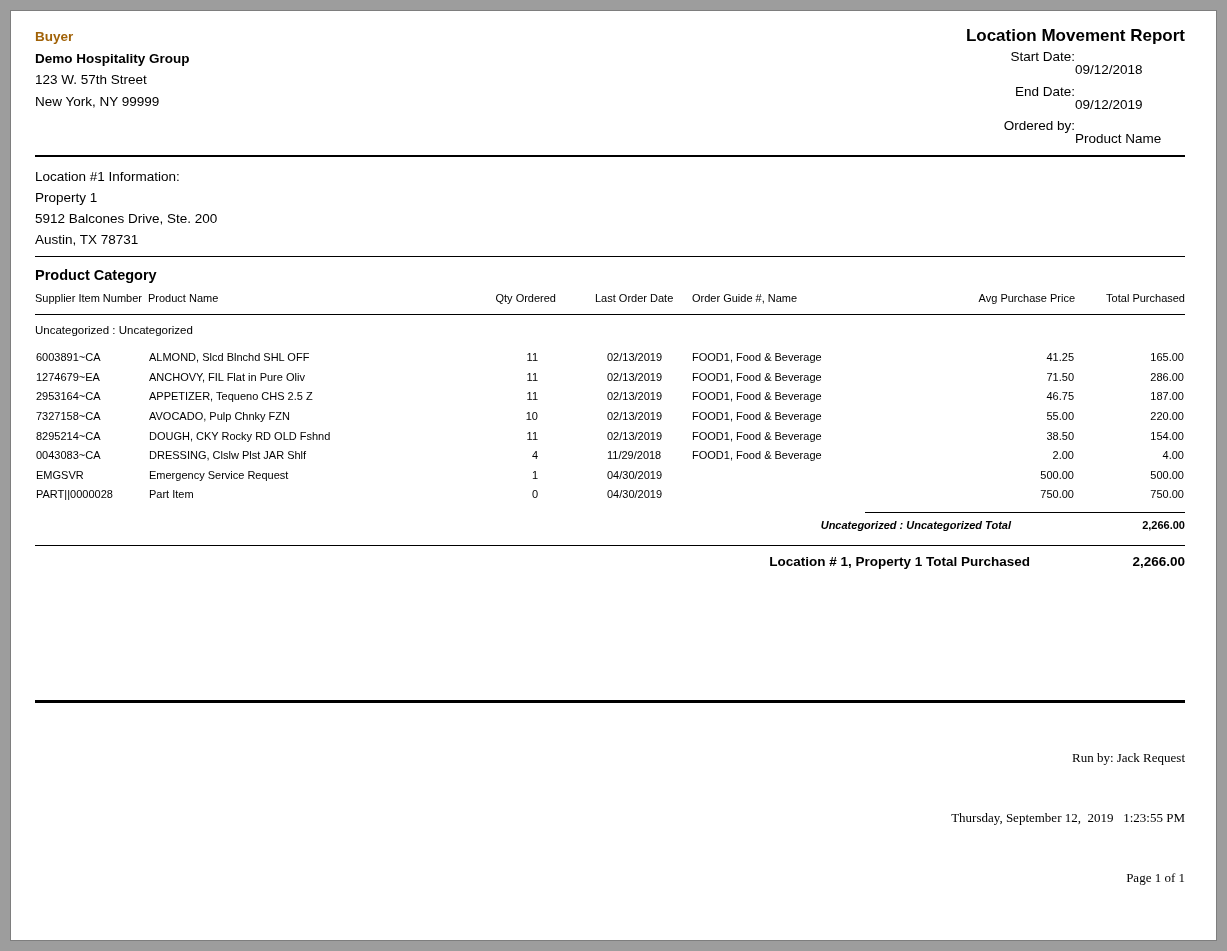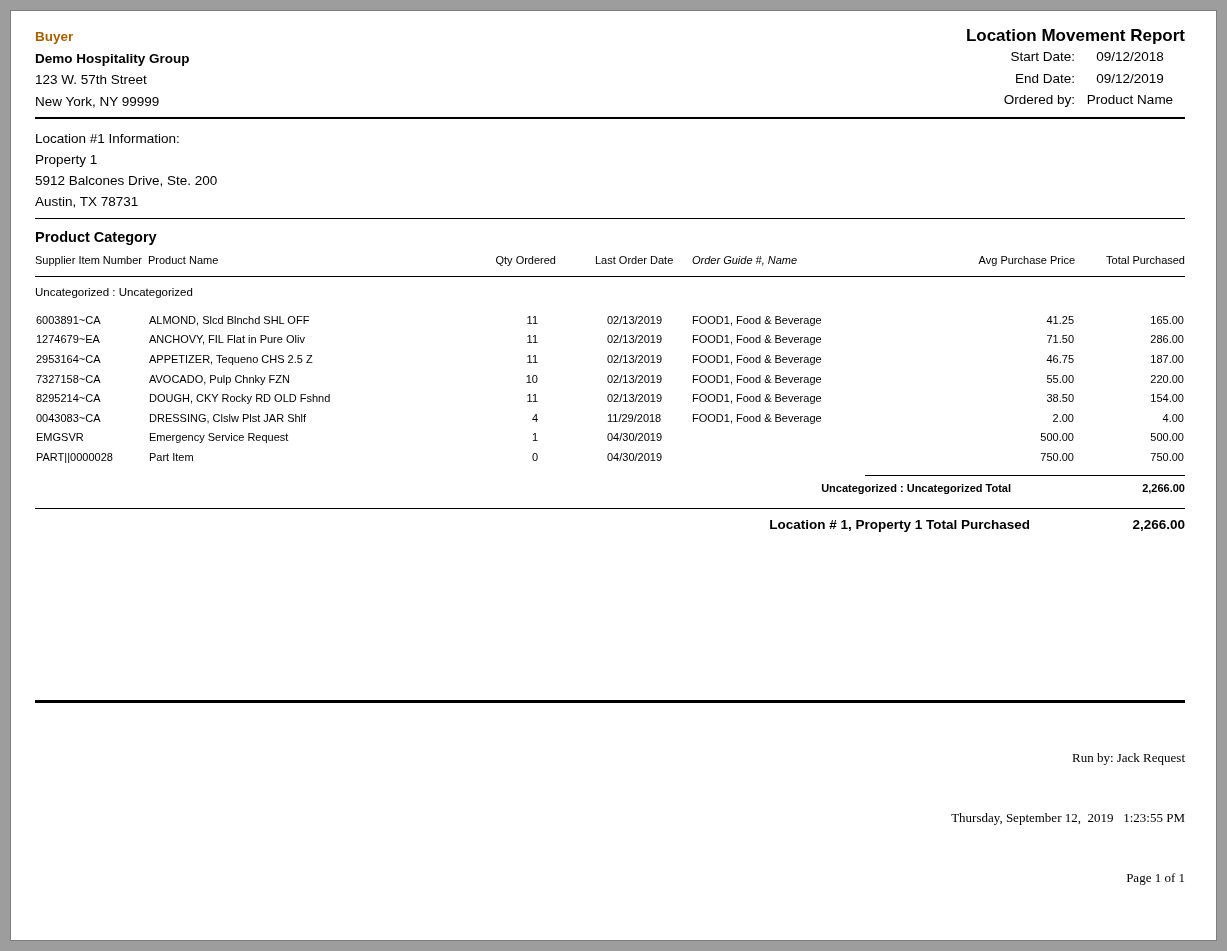--- a/index.html
+++ b/index.html
@@ -22,50 +22,50 @@
   }
   
   .rpt-header { display:flex; justify-content:space-between; }
   .hdr-left { line-height:21.5px; font-size:13.5px; }
   .buyer { color:#a16207; font-weight:bold; }
   .company { font-weight:bold; }
   .hdr-right { text-align:right; }
   .rpt-title { font-size:17px; font-weight:bold; line-height:20px; }
   .meta-row { display:flex; justify-content:flex-end; font-size:13.5px; line-height:21.5px; }
   .meta-label { text-align:left; }
-  .meta-value { width:110px; text-align:center; }
+  .meta-value { width:110px; text-align:left;margin-top:13px; }
   .rule-thick2 { border:none; border-top:2px solid #000; margin:5px 0 0 0; }
   .rule-thin  { border:none; border-top:1px solid #000; margin:6px 0 0 0; }
   
   .loc-block { margin-top:9px; font-size:13.5px; line-height:21px; }
   .loc-heading { font-weight:normal; }
   
   .section-heading { font-weight:bold; font-size:14.5px; margin-top:9px; line-height:18px; }
   table { border-collapse:collapse; width:100%; table-layout:fixed; }
   col.c1{width:113px} col.c2{width:332px} col.c3{width:76px}
   col.c4{width:134px} col.c5{width:235px} col.c6{width:150px} col.c7{width:110px}
   thead th {
     font-weight:normal; font-size:11px; text-align:left;
     padding:8px 0 10px 0; border-bottom:1px solid #000;
   }
   thead th.h-qty { text-align:right; }
   thead th.h-lod { padding-left:39px; }
-  thead th.h-og  { padding-left:2px;font-style:italic; }
+  thead th.h-og  { padding-left:2px; }
   thead th.h-avg, thead th.h-tot { text-align:right; }
   .group-row td { font-size:11.5px; padding:9px 0 12px 0; }
   tbody.rows td { font-size:11px; height:19.6px; padding-top:0; padding-bottom:0; vertical-align:middle; }
   td.qty { text-align:right; padding-right:18px; }
   td.lod { padding-left:51px; }
   td.og  { padding-left:2px; }
   td.avg { text-align:right; }
   td.tot { text-align:right; }
   
   .group-total-line { width:320px; margin-left:auto; border-top:1px solid #000; margin-top:8px; }
   .group-total-row { display:flex; font-size:11px; font-weight:bold; margin-top:6px; }
-  .gt-label { flex:1; text-align:right; padding-right:64px; }
+  .gt-label { flex:1; text-align:right; padding-right:64px;font-style:italic; }
   .gt-value { width:110px; text-align:right; }
   .rule-loc { border:none; border-top:1px solid #000; margin:14px 0 0 0; }
   .loc-total-row { display:flex; font-weight:bold; font-size:13.5px; margin-top:8px; }
   .lt-label { flex:1; text-align:right; padding-right:45px; }
   .lt-value { width:110px; text-align:right; }
   
   .spacer { flex:1; }
   .footer-rule { border:none; border-top:3px solid #000; margin:0; }
   .footer {
     text-align:right; margin-top:5px;

